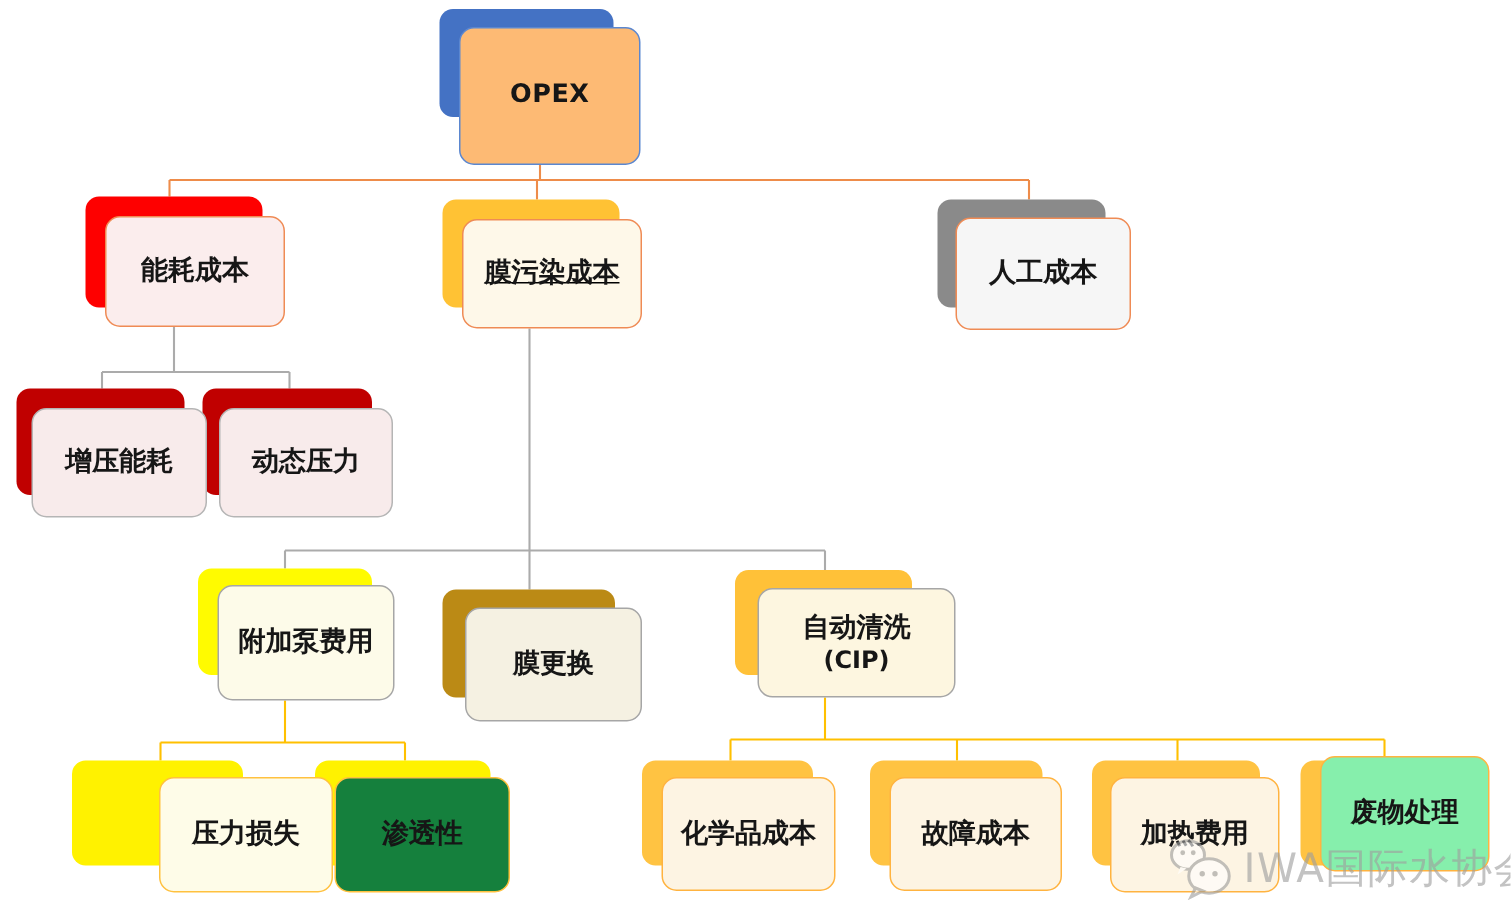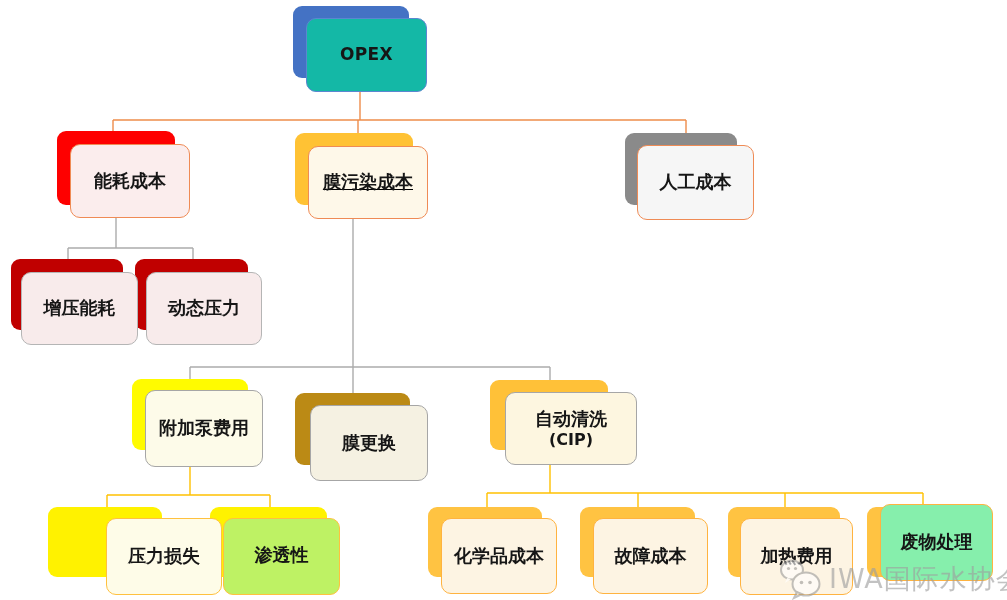--- a/index.html
+++ b/index.html
@@ -45,21 +45,21 @@
       <path d="M270 495 V507" stroke="#FFC000" stroke-width="1.4" fill="none"></path>
       <path d="M550 465 V493" stroke="#FFC000" stroke-width="1.4" fill="none"></path>
       <path d="M487 493 H923" stroke="#FFC000" stroke-width="1.4" fill="none"></path>
       <path d="M487 493 V507" stroke="#FFC000" stroke-width="1.4" fill="none"></path>
       <path d="M638 493 V507" stroke="#FFC000" stroke-width="1.4" fill="none"></path>
       <path d="M785 493 V507" stroke="#FFC000" stroke-width="1.4" fill="none"></path>
       <path d="M923 493 V507" stroke="#FFC000" stroke-width="1.4" fill="none"></path>
     </svg>
   <div id="nodes-layer">
       <div class="node-shadow" style="left: 293px; top: 6px; width: 116px; height: 72px; background: rgb(68, 114, 196);"></div>
-      <div class="node-front" style="left: 306px; top: 18px; width: 121px; height: 74px; background: #14b8a6; border: 1.5px solid rgb(91, 135, 208);">
+      <div class="node-front" style="left: 306px; top: 18px; width: 121px; height: 92px; background: #fdba74; border: 1.5px solid rgb(91, 135, 208);">
         <span class="node-label latin">OPEX</span>
       </div>
       <div class="node-shadow" style="left: 57px; top: 131px; width: 118px; height: 74px; background: rgb(254, 0, 0);"></div>
       <div class="node-front" style="left: 70px; top: 144px; width: 120px; height: 74px; background: rgb(251, 237, 237); border: 1.5px solid rgb(239, 139, 85);">
         <span class="node-label">能耗成本</span>
       </div>
       <div class="node-shadow" style="left: 295px; top: 133px; width: 118px; height: 72px; background: rgb(255, 194, 52);"></div>
       <div class="node-front" style="left: 308px; top: 146px; width: 120px; height: 73px; background: rgb(254, 248, 233); border: 1.5px solid rgb(239, 139, 85); text-decoration: underline;">
         <span class="node-label">膜污染成本</span>
       </div>
@@ -86,21 +86,21 @@
       <div class="node-shadow" style="left: 490px; top: 380px; width: 118px; height: 70px; background: rgb(255, 193, 56);"></div>
       <div class="node-front" style="left: 505px; top: 392px; width: 132px; height: 73px; background: rgb(253, 246, 224); border: 1.5px solid rgb(166, 166, 166);">
         <span class="node-label">自动清洗</span>
         <span class="node-sublabel">(CIP)</span>
       </div>
       <div class="node-shadow" style="left: 48px; top: 507px; width: 114px; height: 70px; background: rgb(255, 242, 0);"></div>
       <div class="node-front" style="left: 62px; top: 518px; width: 116px; height: 77px; background: rgb(254, 252, 232); border: 1.5px solid rgb(255, 193, 63); margin-left: 44px;">
         <span class="node-label">压力损失</span>
       </div>
       <div class="node-shadow" style="left: 210px; top: 507px; width: 117px; height: 70px; background: rgb(255, 242, 0);"></div>
-      <div class="node-front" style="left: 223px; top: 518px; width: 117px; height: 77px; background: #bef264; border: 1.5px solid rgb(255, 193, 63); font-family: Liberation Mono, monospace;">
+      <div class="node-front" style="left: 223px; top: 518px; width: 117px; height: 77px; background: #15803d; border: 1.5px solid rgb(255, 193, 63);">
         <span class="node-label">渗透性</span>
       </div>
       <div class="node-shadow" style="left: 428px; top: 507px; width: 114px; height: 70px; background: rgb(255, 195, 66);"></div>
       <div class="node-front" style="left: 441px; top: 518px; width: 116px; height: 76px; background: rgb(253, 244, 227); border: 1.5px solid rgb(255, 179, 64);">
         <span class="node-label">化学品成本</span>
       </div>
       <div class="node-shadow" style="left: 580px; top: 507px; width: 115px; height: 70px; background: rgb(255, 195, 66);"></div>
       <div class="node-front" style="left: 593px; top: 518px; width: 115px; height: 76px; background: rgb(253, 244, 227); border: 1.5px solid rgb(255, 179, 64); text-align: right;">
         <span class="node-label">故障成本</span>
       </div>

